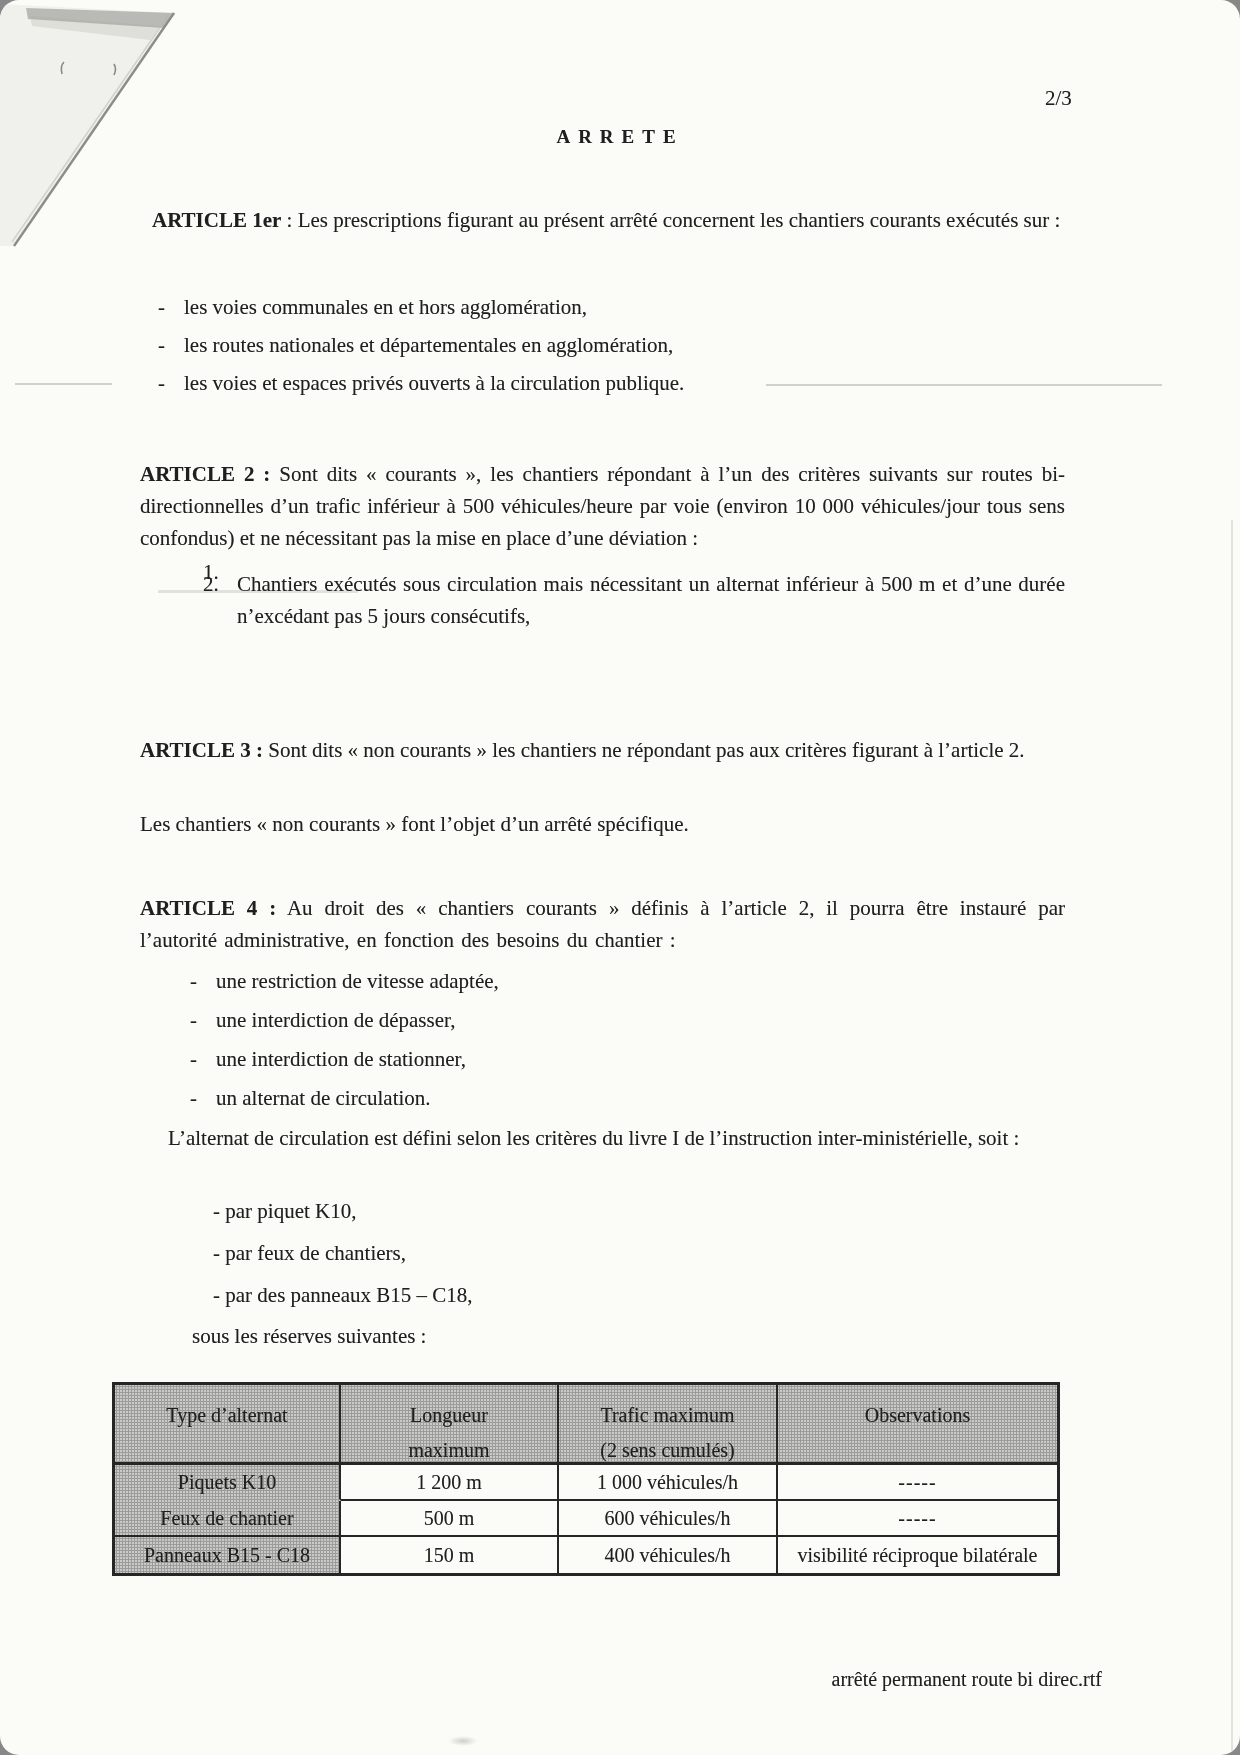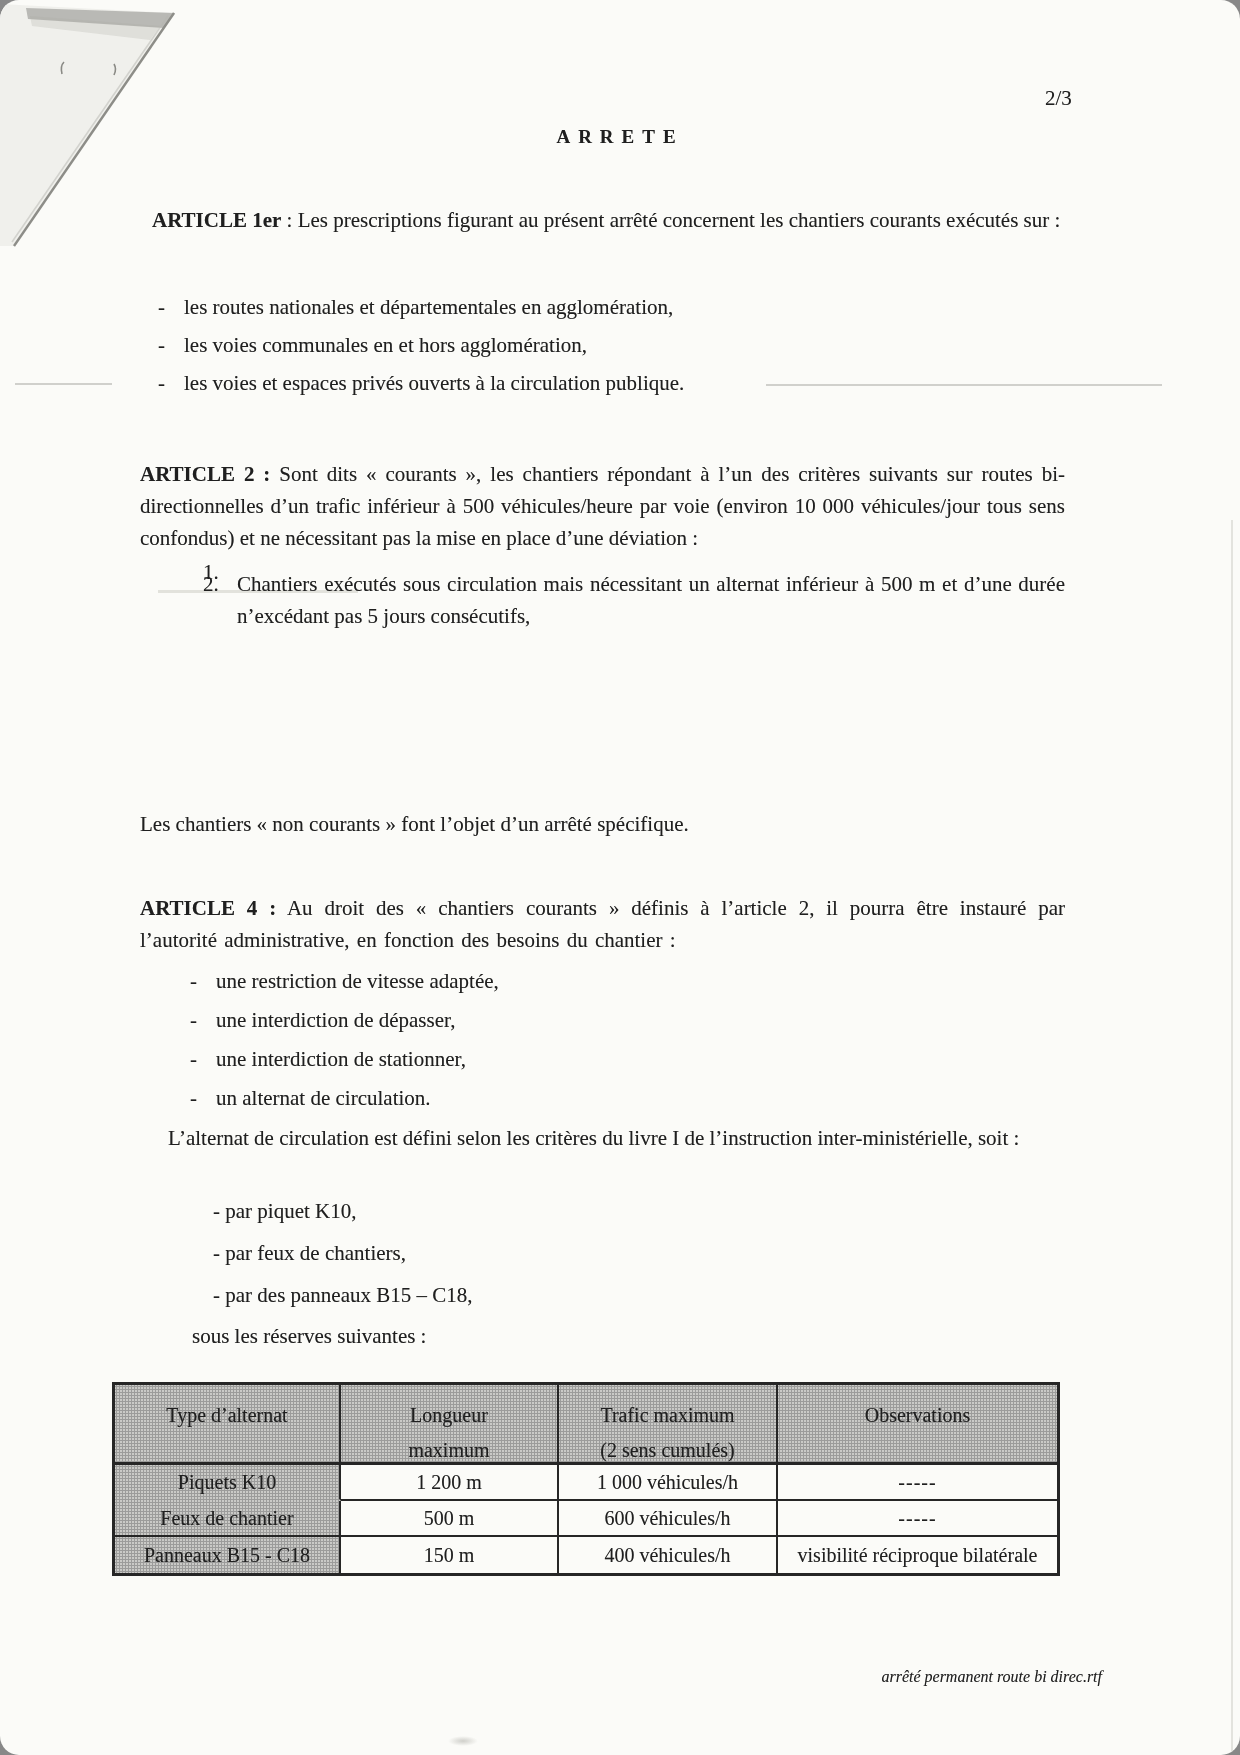--- a/index.html
+++ b/index.html
@@ -84,38 +84,41 @@
 
   <div class="abs pagenum" style="left:1045px;top:86px">2/3</div>
 
   <div class="abs doctitle" style="top:126px">ARRETE</div>
 
   <p class="abs para just" style="left:152px;top:204px;width:932px">
     <span class="b">ARTICLE 1er</span><span> : Les prescriptions figurant au présent arrêté concernent les chantiers courants exécutés sur :</span>
   </p>
 
   <div class="abs" style="left:158px;top:292px;width:900px">
+    <div class="brow"><span class="dash">-</span><span>les voies communales en et hors agglomération,</span></div>
     <div class="brow"><span class="dash">-</span><span>les routes nationales et départementales en agglomération,</span></div>
-    <div class="brow"><span class="dash">-</span><span>les voies communales en et hors agglomération,</span></div>
     <div class="brow"><span class="dash">-</span><span>les voies et espaces privés ouverts à la circulation publique.</span></div>
   </div>
 
   <p class="abs para just" style="left:140px;top:458px;width:925px">
     <span class="b">ARTICLE 2 :</span><span> Sont dits « courants », les chantiers répondant à l’un des critères suivants sur routes bi-directionnelles d’un trafic inférieur à 500 véhicules/heure par voie (environ 10 000 véhicules/jour tous sens confondus) et ne nécessitant pas la mise en place d’une déviation :</span>
   </p>
 
   <div class="abs" style="left:203px;top:556px;width:862px">
     <div class="nrow" style="margin-bottom:12px">
       <span class="num">1.</span>
     </div>
     <div class="nrow just">
       <span class="num">2.</span><span>Chantiers exécutés sous circulation mais nécessitant un alternat inférieur à 500 m et d’une durée n’excédant pas 5 jours consécutifs,</span>
     </div>
   </div>
 
+  <p class="abs para just" style="left:140px;top:734px;width:928px">
+    <span class="b">ARTICLE 3 :</span><span> Sont dits « non courants » les chantiers ne répondant pas aux critères figurant à l’article 2.</span>
+  </p>
   <p class="abs para" style="left:140px;top:808px;width:928px">Les chantiers « non courants » font l’objet d’un arrêté spécifique.</p>
 
   <p class="abs para just" style="left:140px;top:892px;width:925px;word-spacing:2px">
     <span class="b">ARTICLE 4 :</span><span> Au droit des « chantiers courants » définis à l’article 2, il pourra être instauré par l’autorité administrative, en fonction des besoins du chantier :</span>
   </p>
 
   <div class="abs" style="left:190px;top:966px;width:860px">
     <div class="brow" style="margin-bottom:8px"><span class="dash">-</span><span>une restriction de vitesse adaptée,</span></div>
     <div class="brow" style="margin-bottom:8px"><span class="dash">-</span><span>une interdiction de dépasser,</span></div>
     <div class="brow" style="margin-bottom:8px"><span class="dash">-</span><span>une interdiction de stationner,</span></div>
@@ -172,15 +175,15 @@
     </tr>
     <tr class="lastrow">
       <td class="ht">Panneaux B15 - C18</td>
       <td>150 m</td>
       <td>400 véhicules/h</td>
       <td class="lastcol">visibilité réciproque bilatérale</td>
     </tr>
   </tbody>
     </table>
 
-  <div class="abs" style="right:138px;top:1668px;font-size:16px;font-style:italic">arrêté permanent route bi direc.rtf</div>
+  <div class="abs" style="right:138px;top:1668px;font-size:20px;">arrêté permanent route bi direc.rtf</div>
 
 </div>
 
 </body></html>

